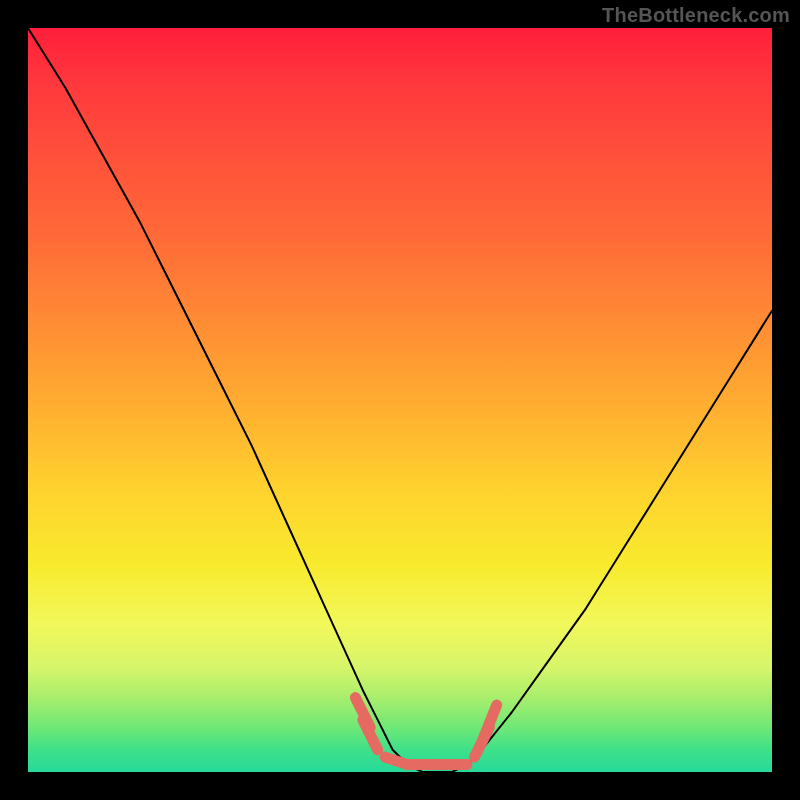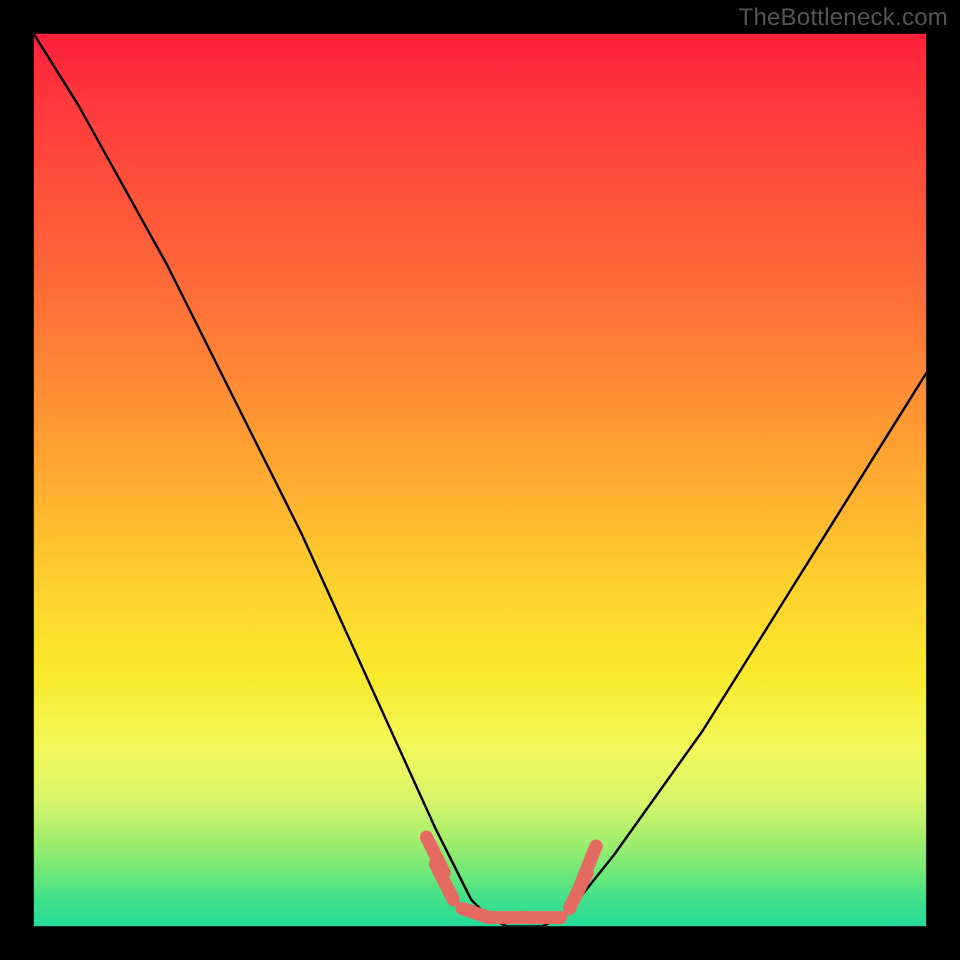--- a/index.html
+++ b/index.html
@@ -55,21 +55,21 @@
     top: 0;
     width: 100%;
     height: 100%;
   }
   .watermark {
     position: absolute;
     top: 4px;
     right: 10px;
     color: #555;
     font-size: 20px;
-    font-weight: 400;
+    font-weight: 700;
     letter-spacing: 0.2px;
     user-select: none;
   }
 </style>
 </head>
 <body>
 
 <div class="frame">
 
   <div class="plot-area">

